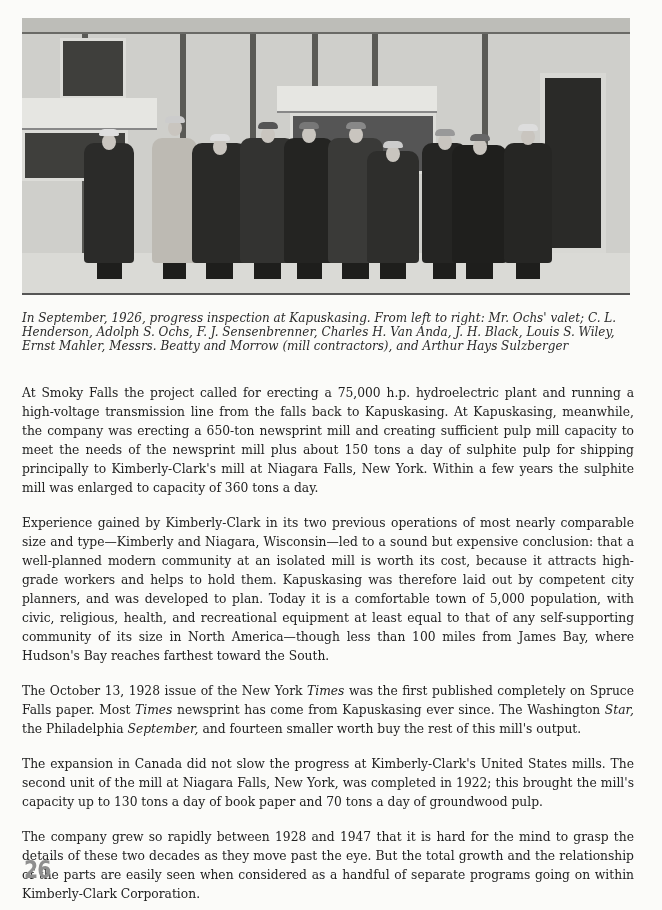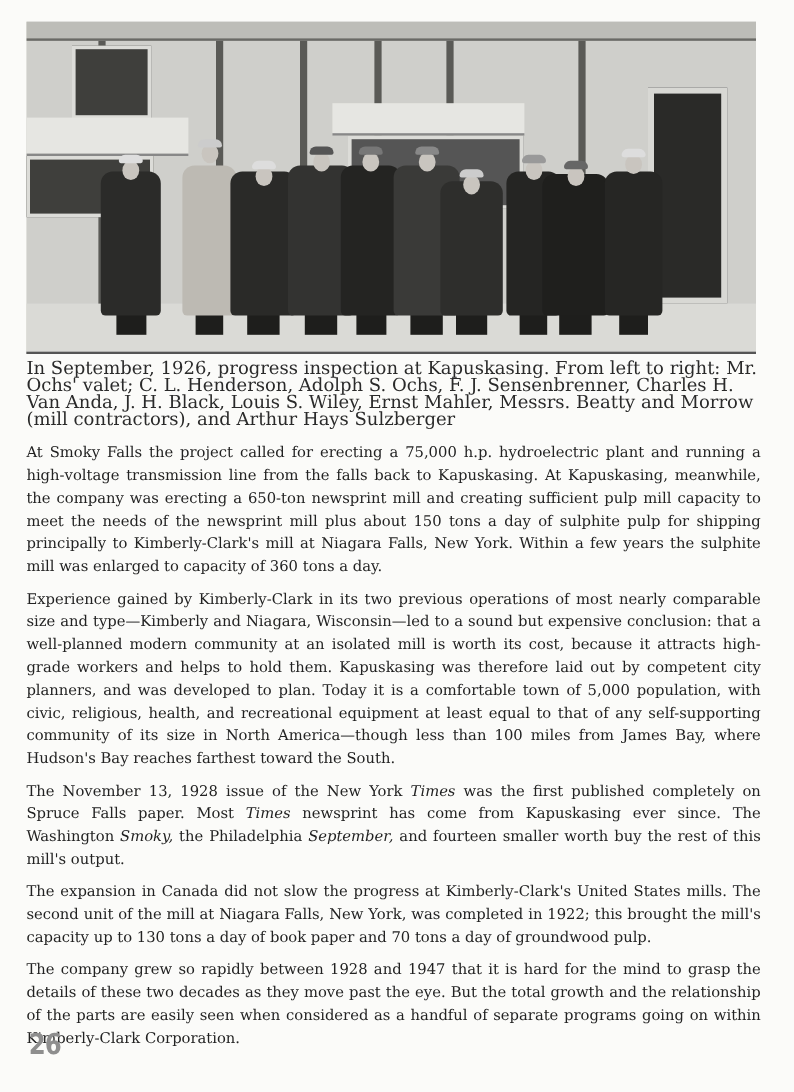--- a/index.html
+++ b/index.html
@@ -9,23 +9,23 @@
   .wall-panel{position:absolute;top:16px;height:230px;width:6px;background:#5a5a56;}
   .win{position:absolute;background:#3f3f3c;border:3px solid #dcdcd8;}
   .awning{position:absolute;background:#e6e6e2;border-bottom:2px solid #888;}
   .door{position:absolute;left:518px;top:55px;width:56px;height:170px;background:#2a2a28;border:5px solid #d8d8d4;}
   .ground{position:absolute;left:0;bottom:0;width:100%;height:40px;background:#dadad6;}
   .man{position:absolute;bottom:14px;}
   .man .coat{position:absolute;bottom:16px;left:0;width:100%;border-radius:10px 10px 4px 4px;}
   .man .head{position:absolute;left:50%;margin-left:-7px;width:14px;height:16px;border-radius:50%;background:#c9c5bf;}
   .man .hat{position:absolute;left:50%;margin-left:-10px;width:20px;height:7px;border-radius:6px 6px 2px 2px;}
   .man .legs{position:absolute;bottom:0;left:25%;width:50%;height:18px;background:#1e1e1c;}
-  .caption{position:absolute;left:22px;top:300px;width:615px;font-size:15px;line-height:14px;color:#2a2a2a;}
+  .caption{position:absolute;left:22px;top:311px;width:615px;font-style:italic;font-size:12px;line-height:14px;color:#2a2a2a;}
   .body{position:absolute;left:22px;top:368px;width:612px;font-size:12.3px;line-height:19px;text-align:justify;}
-  .body p{margin:0 0 8px 0;}
+  .body p{margin:16px 0 8px 0;}
   .pagenum{position:absolute;left:24px;top:856px;font-family:"DejaVu Sans","Liberation Sans",sans-serif;font-weight:bold;font-size:24px;color:#8e8e8e;letter-spacing:-1px;transform:scaleX(0.85);transform-origin:left;}
 </style>
 </head>
 <body>
 
 <div class="photo" title="Group of men in overcoats and hats standing in front of a wooden building">
   <div class="roof"></div>
   <div class="wall-panel" style="left:60px"></div>
   <div class="wall-panel" style="left:158px"></div>
   <div class="wall-panel" style="left:228px"></div>
@@ -100,18 +100,18 @@
       <div class="head" style="top:8px"></div>
       <div class="hat" style="top:3px;background:#ddd"></div>
     </div>
 </div>
 
 <div class="caption">In September, 1926, progress inspection at Kapuskasing. From left to right: Mr. Ochs' valet; C. L. Henderson, Adolph S. Ochs, F. J. Sensenbrenner, Charles H. Van Anda, J. H. Black, Louis S. Wiley, Ernst Mahler, Messrs. Beatty and Morrow (mill contractors), and Arthur Hays Sulzberger</div>
 
 <div class="body" id="body-text">
     <p><span>At Smoky Falls the project called for erecting a 75,000 h.p. hydroelectric plant and running a high-voltage transmission line from the falls back to Kapuskasing. At Kapuskasing, meanwhile, the company was erecting a 650-ton newsprint mill and creating sufficient pulp mill capacity to meet the needs of the newsprint mill plus about 150 tons a day of sulphite pulp for shipping principally to Kimberly-Clark's mill at Niagara Falls, New York. Within a few years the sulphite mill was enlarged to capacity of 360 tons a day.</span></p>
     <p><span>Experience gained by Kimberly-Clark in its two previous operations of most nearly comparable size and type—Kimberly and Niagara, Wisconsin—led to a sound but expensive conclusion: that a well-planned modern community at an isolated mill is worth its cost, because it attracts high-grade workers and helps to hold them. Kapuskasing was therefore laid out by competent city planners, and was developed to plan. Today it is a comfortable town of 5,000 population, with civic, religious, health, and recreational equipment at least equal to that of any self-supporting community of its size in North America—though less than 100 miles from James Bay, where Hudson's Bay reaches farthest toward the South.</span></p>
-    <p><span>The November 13, 1928 issue of the New York </span><em>Times</em><span> was the first published completely on Spruce Falls paper. Most </span><em>Times</em><span> newsprint has come from Kapuskasing ever since. The Washington </span><em>Smoky,</em><span> the Philadelphia </span><em>September,</em><span> and fourteen smaller worth buy the rest of this mill's output.</span></p>
+    <p><span>The October 13, 1928 issue of the New York </span><em>Times</em><span> was the first published completely on Spruce Falls paper. Most </span><em>Times</em><span> newsprint has come from Kapuskasing ever since. The Washington </span><em>Star,</em><span> the Philadelphia </span><em>September,</em><span> and fourteen smaller worth buy the rest of this mill's output.</span></p>
     <p><span>The expansion in Canada did not slow the progress at Kimberly-Clark's United States mills. The second unit of the mill at Niagara Falls, New York, was completed in 1922; this brought the mill's capacity up to 130 tons a day of book paper and 70 tons a day of groundwood pulp.</span></p>
     <p><span>The company grew so rapidly between 1928 and 1947 that it is hard for the mind to grasp the details of these two decades as they move past the eye. But the total growth and the relationship of the parts are easily seen when considered as a handful of separate programs going on within Kimberly-Clark Corporation.</span></p>
   </div>
 
 <div class="pagenum">26</div>
 
 </body></html>

